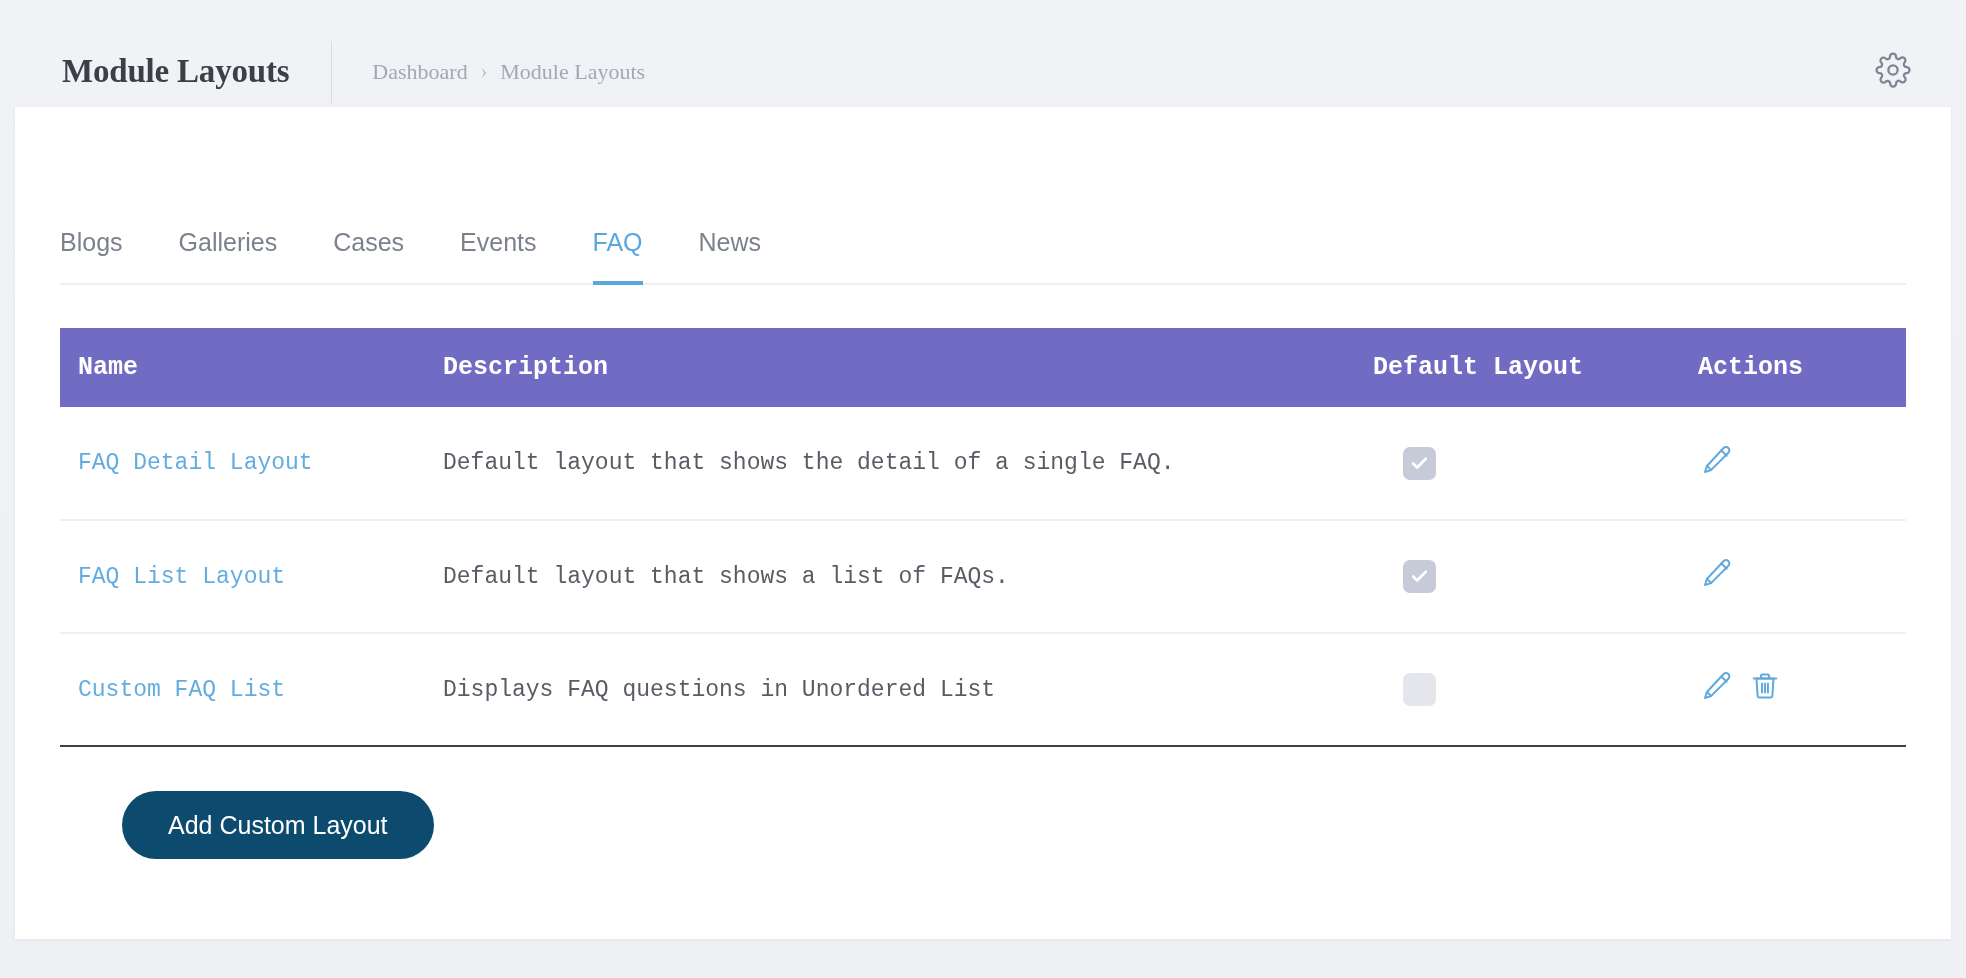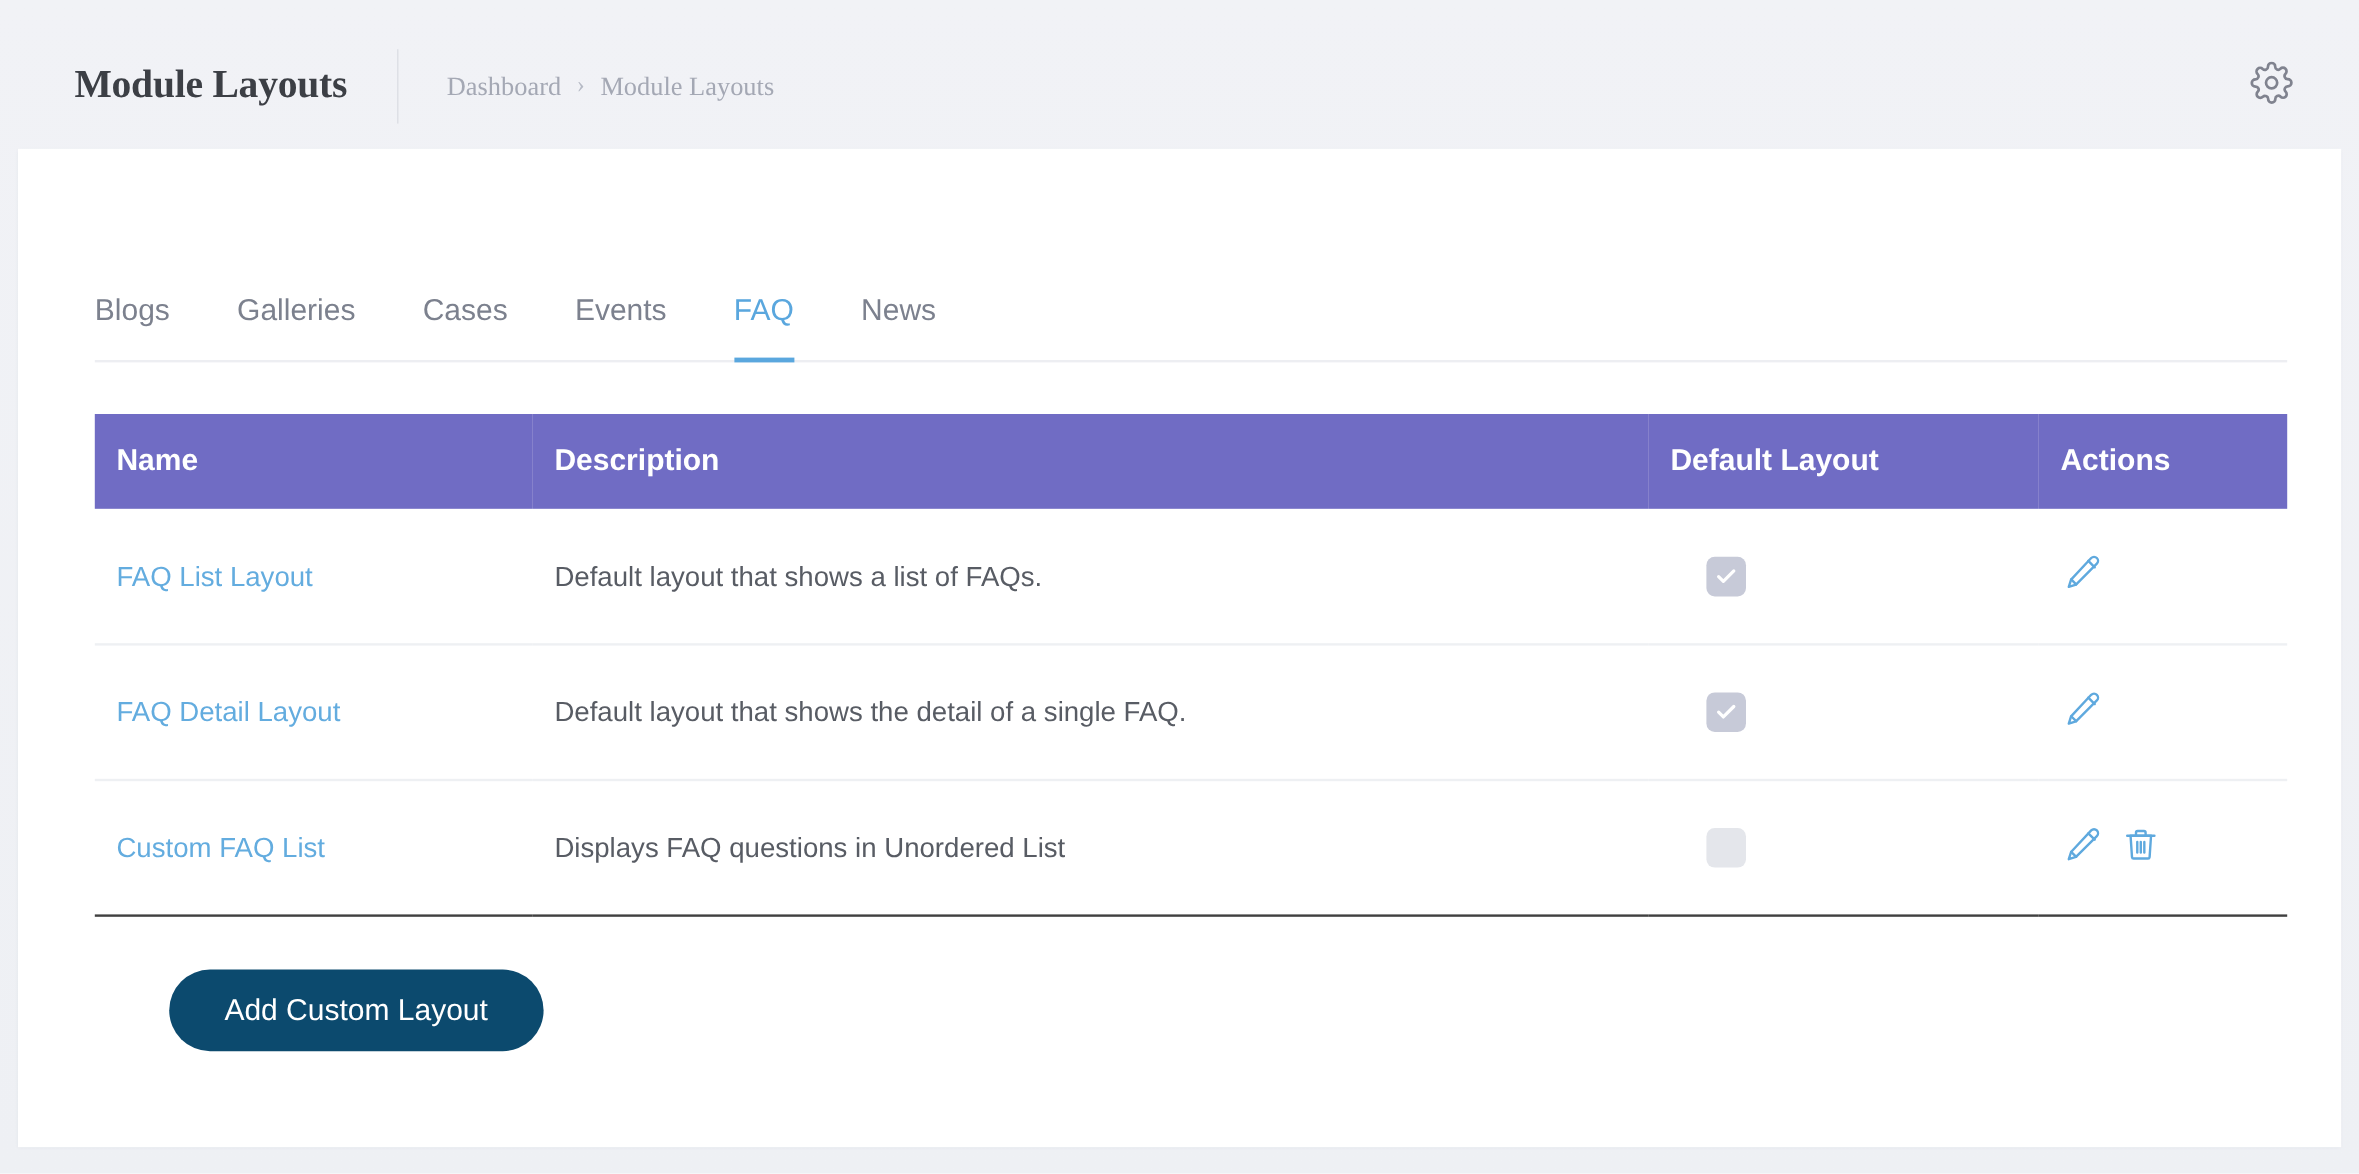--- a/index.html
+++ b/index.html
@@ -62,26 +62,25 @@
     display: flex;
     align-items: center;
     justify-content: center;
     cursor: pointer;
   }
 
   
   .card {
     position: absolute;
     left: 15px;
-    top: 124px;
+    top: 107px;
     width: 1936px;
     height: 832px;
     background: #ffffff;
     box-shadow: 0 1px 3px rgba(80,86,110,0.08);
-    padding-left: 19px;
   }
 
   
   .tabs {
     position: relative;
     margin: 0 45px;
     padding-top: 52px;
     display: flex;
     align-items: flex-end;
     border-bottom: 2px solid #edeef2;
@@ -107,20 +106,21 @@
     height: 4px;
     background: #5aa7de;
   }
 
   
   .table-wrap { margin: 43px 45px 0 45px; }
   table {
     width: 100%;
     border-collapse: collapse;
     table-layout: fixed;
+    font-family: Liberation Mono, monospace;
   }
   thead th {
     background: #706cc4;
     color: #ffffff;
     font-size: 25px;
     font-weight: bold;
     text-align: left;
     height: 79px;
     padding: 0 0 0 18px;
     vertical-align: middle;
@@ -234,23 +234,23 @@
           <th class="col-name">Name</th>
           <th class="col-desc">Description</th>
           <th class="col-default">Default Layout</th>
           <th class="col-actions">Actions</th>
         </tr>
       </thead>
       <tbody>
 
         <tr>
           <td>
-            <a class="row-link" href="#">FAQ List Layout</a>
-          </td>
-          <td class="cell-desc">Default layout that shows a list of FAQs.</td>
+            <a class="row-link" href="#">FAQ Detail Layout</a>
+          </td>
+          <td class="cell-desc">Default layout that shows the detail of a single FAQ.</td>
           <td>
             <div class="checkbox on">
               <svg width="19" height="19" viewBox="0 0 24 24" fill="none" stroke="#ffffff" stroke-width="3.4" stroke-linecap="round" stroke-linejoin="round">
                 <polyline points="20 6 9 17 4 12"></polyline>
               </svg>
             </div>
           </td>
           <td>
             <div class="actions">
               <span class="icon-btn">
@@ -261,23 +261,23 @@
                     <path d="M4.5 16.4 7.6 19.5"></path>
                   </svg>
                 </span>
               </span>
             </div>
           </td>
         </tr>
 
         <tr>
           <td>
-            <a class="row-link" href="#">FAQ Detail Layout</a>
-          </td>
-          <td class="cell-desc">Default layout that shows the detail of a single FAQ.</td>
+            <a class="row-link" href="#">FAQ List Layout</a>
+          </td>
+          <td class="cell-desc">Default layout that shows a list of FAQs.</td>
           <td>
             <div class="checkbox on">
               <svg width="19" height="19" viewBox="0 0 24 24" fill="none" stroke="#ffffff" stroke-width="3.4" stroke-linecap="round" stroke-linejoin="round">
                 <polyline points="20 6 9 17 4 12"></polyline>
               </svg>
             </div>
           </td>
           <td>
             <div class="actions">
               <span class="icon-btn">

